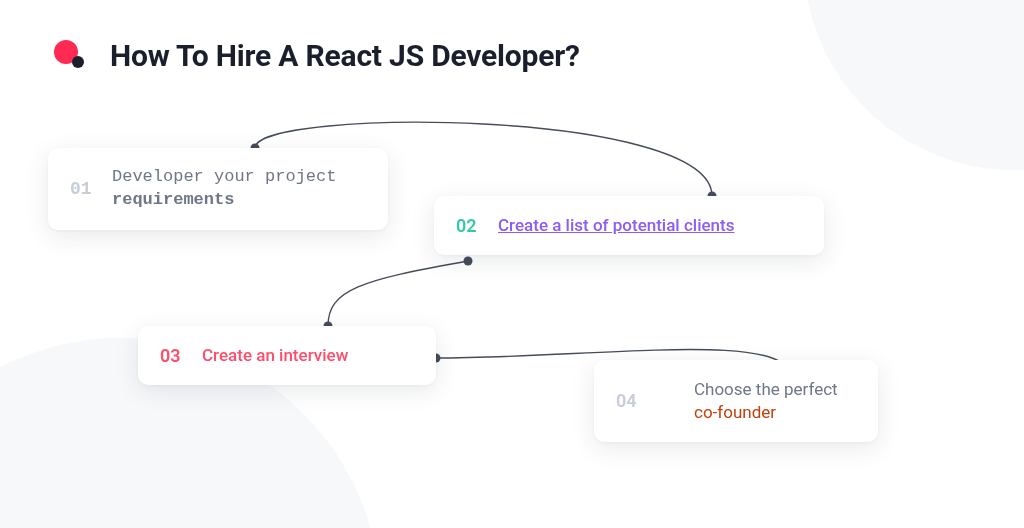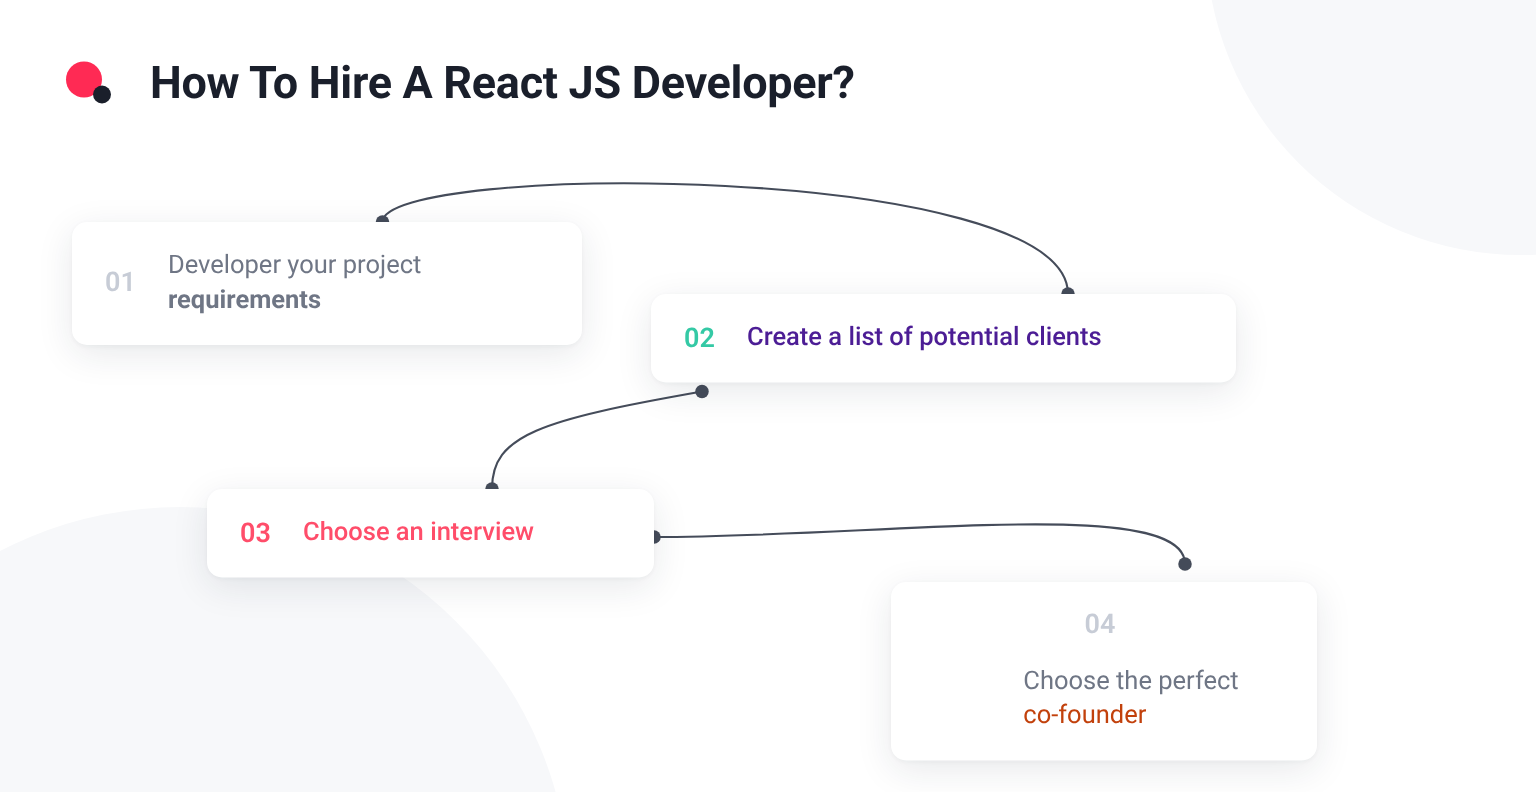--- a/index.html
+++ b/index.html
@@ -23,23 +23,23 @@
     position: absolute;
     width: 520px; height: 520px;
     border-radius: 50%;
     background: #f7f8fa;
     bottom: -330px; left: -140px;
     z-index: 0;
   }
 
   .header {
     position: absolute;
-    left: 44px; top: 38px;
+    left: 54px; top: 38px;
     display: flex;
-    align-items: flex-end;
+    align-items: flex-start;
     gap: 22px;
     z-index: 2;
   }
   .logo {
     position: relative;
     width: 34px; height: 34px;
     flex: 0 0 34px;
   }
   .logo .big {
     position: absolute;
@@ -82,31 +82,31 @@
   .num {
     font-size: 18px;
     font-weight: 600;
     min-width: 26px;
   }
   .text {
     font-size: 17px;
     line-height: 1.35;
   }
 
-  .c1 { left: 48px;  top: 148px; width: 340px; }
+  .c1 { left: 48px;  top: 148px; width: 340px; font-family: Liberation Mono, monospace; }
   .c2 { left: 434px; top: 196px; width: 390px; }
   .c3 { left: 138px; top: 326px; width: 298px; }
-  .c4 { left: 594px; top: 388px; width: 284px; flex-direction: column; }
+  .c4 { left: 594px; top: 360px; width: 284px; }
 
   .c1 .num { color: #c7ccd6; }
   .c1 .text { color: #6f7685; }
   .c1 .text strong { color: #6f7685; font-weight: 700; margin-top: 24px; }
 
   .c2 .num { color: #34c9a5; }
-  .c2 .text { color: #4c1d95; font-weight: 500; }
+  .c2 .text { color: #8b5cf6; font-weight: 500; text-decoration: underline; }
 
   .c3 .num { color: #ff4d6a; }
   .c3 .text { color: #ff4d6a; font-weight: 500; }
 
   .c4 .num { color: #c7ccd6; }
   .c4 .text { color: #6f7685; margin-left: 36px; }
   .c4 .text strong { color: #c2410c; font-weight: 400; }
 
   svg.connectors {
     position: absolute;
@@ -157,21 +157,21 @@
     </span>
   </div>
 
   <div class="card c2">
     <span class="num">02</span>
     <span class="text">Create a list of potential clients</span>
   </div>
 
   <div class="card c3">
     <span class="num">03</span>
-    <span class="text">Choose an interview</span>
+    <span class="text">Create an interview</span>
   </div>
 
   <div class="card c4">
     <span class="num">04</span>
     <span class="text">
       <span>Choose the perfect</span><br>
       <strong>co-founder</strong>
     </span>
   </div>
 

